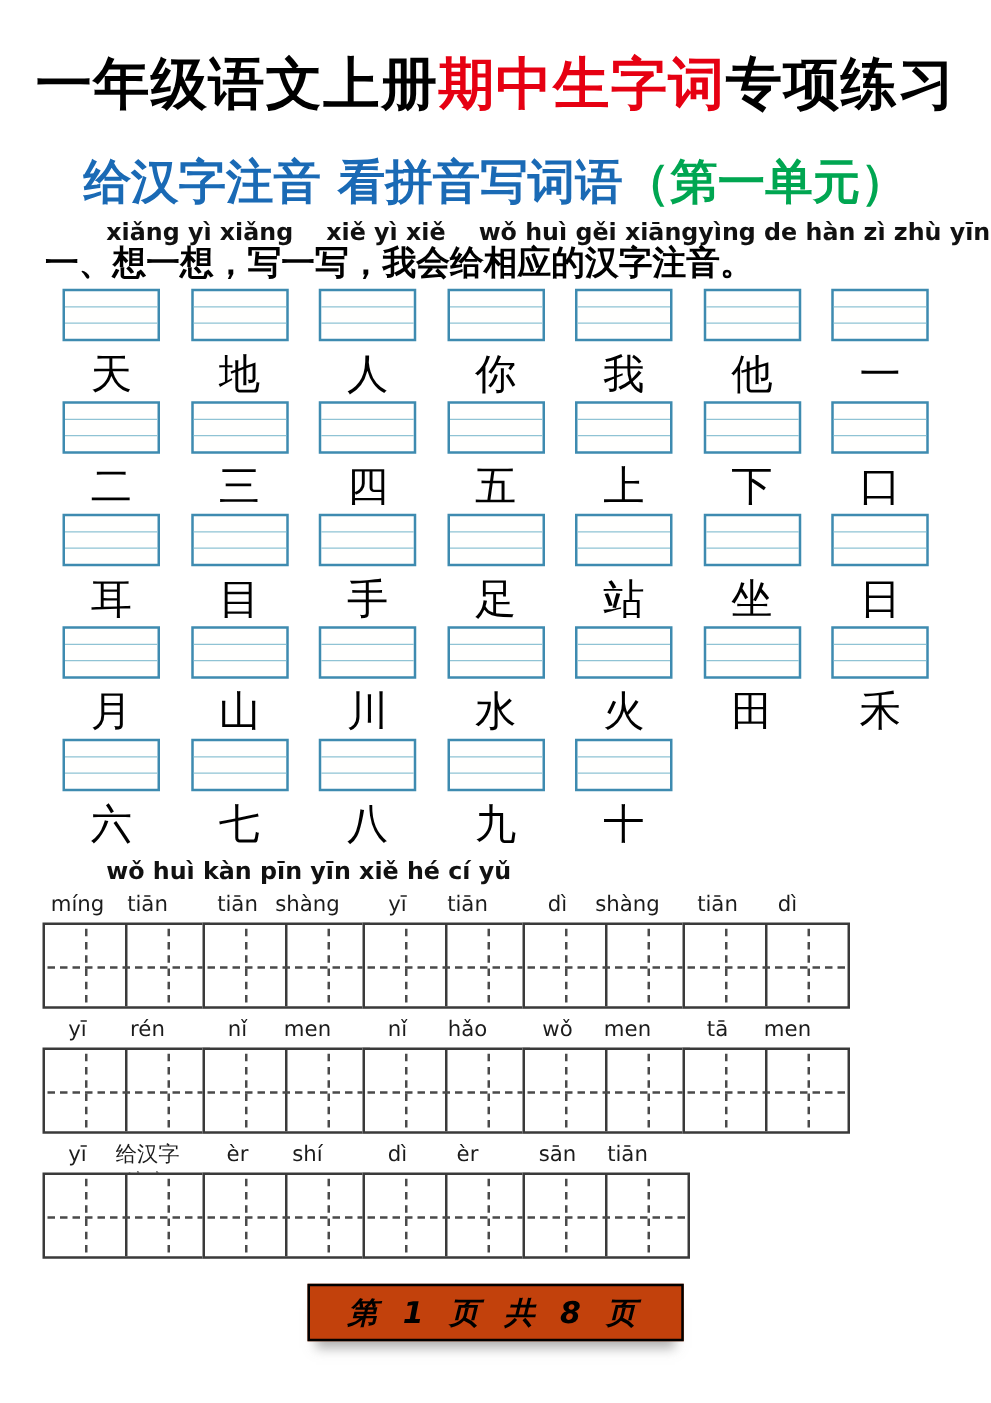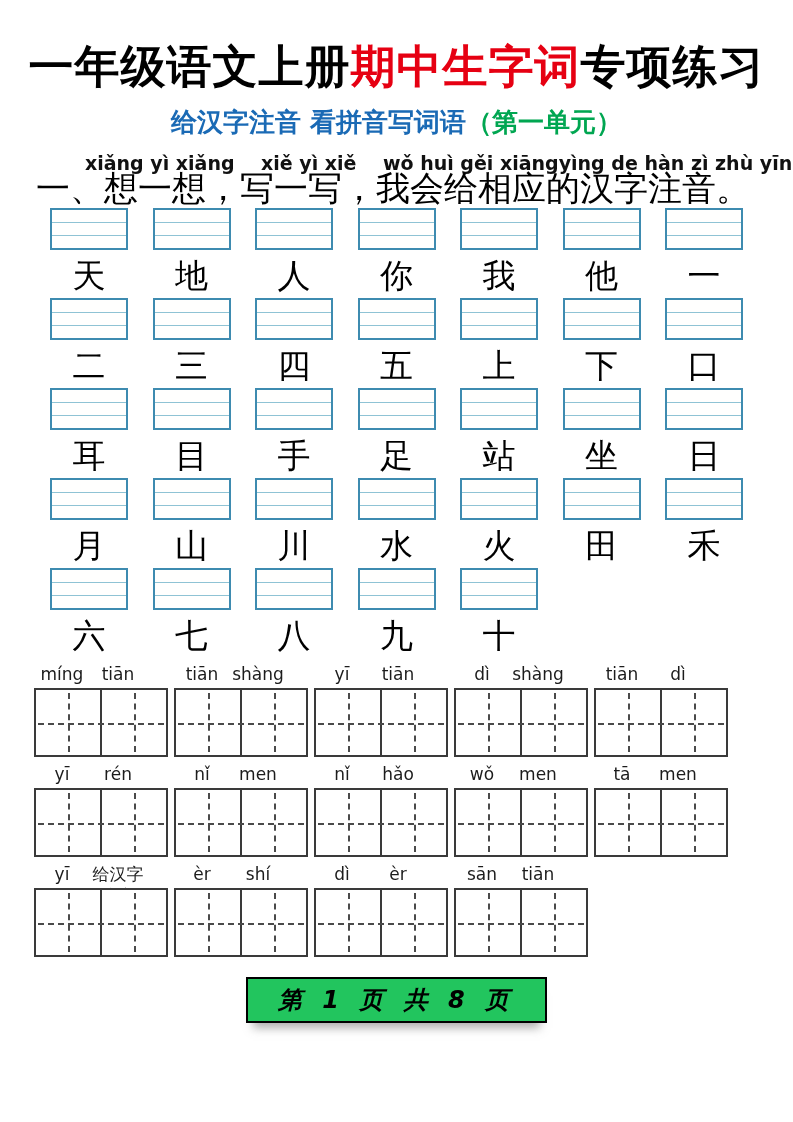--- a/index.html
+++ b/index.html
@@ -16,38 +16,38 @@
   
   .title {
     margin-top:38px;
     text-align:center;
     font-size:45px; font-weight:900;
     line-height:58px; letter-spacing:1px;
     white-space:nowrap;
   }
   .title .hl { color:#e60012; }
   .subtitle {
-    margin-top:4px;
+    margin-top:27px;
     text-align:center;
-    font-size:26px; font-weight:900;
+    font-size:38px; font-weight:900;
     line-height:44px; white-space:nowrap;
   }
   .subtitle .blue  { color:#1a6ab5; }
   .subtitle .green { color:#00a651; }
 
   
   .pinyin-hint {
     margin-left:85px; margin-top:11px;
     font-size:19px; font-weight:700;
     line-height:16px; white-space:pre;
     color:#111;
   }
   .sec-heading {
     margin-left:36px;
-    font-size:34px; font-weight:400;
+    font-size:27px; font-weight:700;
     line-height:34px; white-space:nowrap;
   }
 
   
   .s1-rows { margin-left:50px; margin-top:3px; }
   .s1-row  { display:flex; margin-bottom:3px; }
   .s1-col  { width:78px; margin-right:24.5px; display:flex; flex-direction:column; }
   .pinyin-box {
     width:78px; height:42px;
     border:2px solid #3e8bb0;
@@ -59,21 +59,21 @@
   .hanzi {
     margin-top:7px; height:38px;
     text-align:center;
     font-size:33px; line-height:38px;
     font-family:"DejaVu Serif", serif;
   }
 
   
   .s2-rows { margin-left:34px; margin-top:8px; }
   .s2-row  { display:flex; margin-bottom:6px; }
-  .word-block { width:112px; margin-right:28px; }
+  .word-block { width:112px; margin-right:16px; }
   .syllables { display:flex; height:22px; margin-bottom:3px; }
   .syllables span {
     width:50%; text-align:center;
     font-size:17px; line-height:22px; color:#1c1c1c;
   }
   .tian-grid {
     position:relative;
     width:134px; height:69px;
     border:2px solid #3a3a3a;
     display:flex;
@@ -88,21 +88,21 @@
   }
   .tian-grid::after {             
     content:""; position:absolute;
     top:50%; left:2px; right:2px;
     border-top:2px dashed #4a4a4a;
   }
 
   
   .footer { display:flex; justify-content:center; margin-top:20px; }
   .page-badge {
-    background:#22c55e;
+    background:#c2410c;
     border:2px solid #000;
     padding:5px 30px;
     font-size:24px; font-weight:700; font-style:italic;
     letter-spacing:6px; white-space:nowrap;
     box-shadow:0 12px 9px -7px rgba(110,110,110,0.55);
   }
 </style>
 </head>
 <body>
 
@@ -391,20 +391,21 @@
             <div class="pb-seg"></div>
             <div class="pb-seg"></div>
             <div class="pb-seg"></div>
           </div>
           <div class="hanzi">十</div>
         </div>
     </div>
 
   </div>
 
+  <div class="pinyin-hint">wǒ huì kàn pīn yīn xiě hé cí yǔ</div>
 
   <div class="s2-rows">
 
     <div class="s2-row">
       <div class="word-block">
           <div class="syllables">
             <span>míng</span>
             <span>tiān</span>
           </div>
           <div class="tian-grid">

